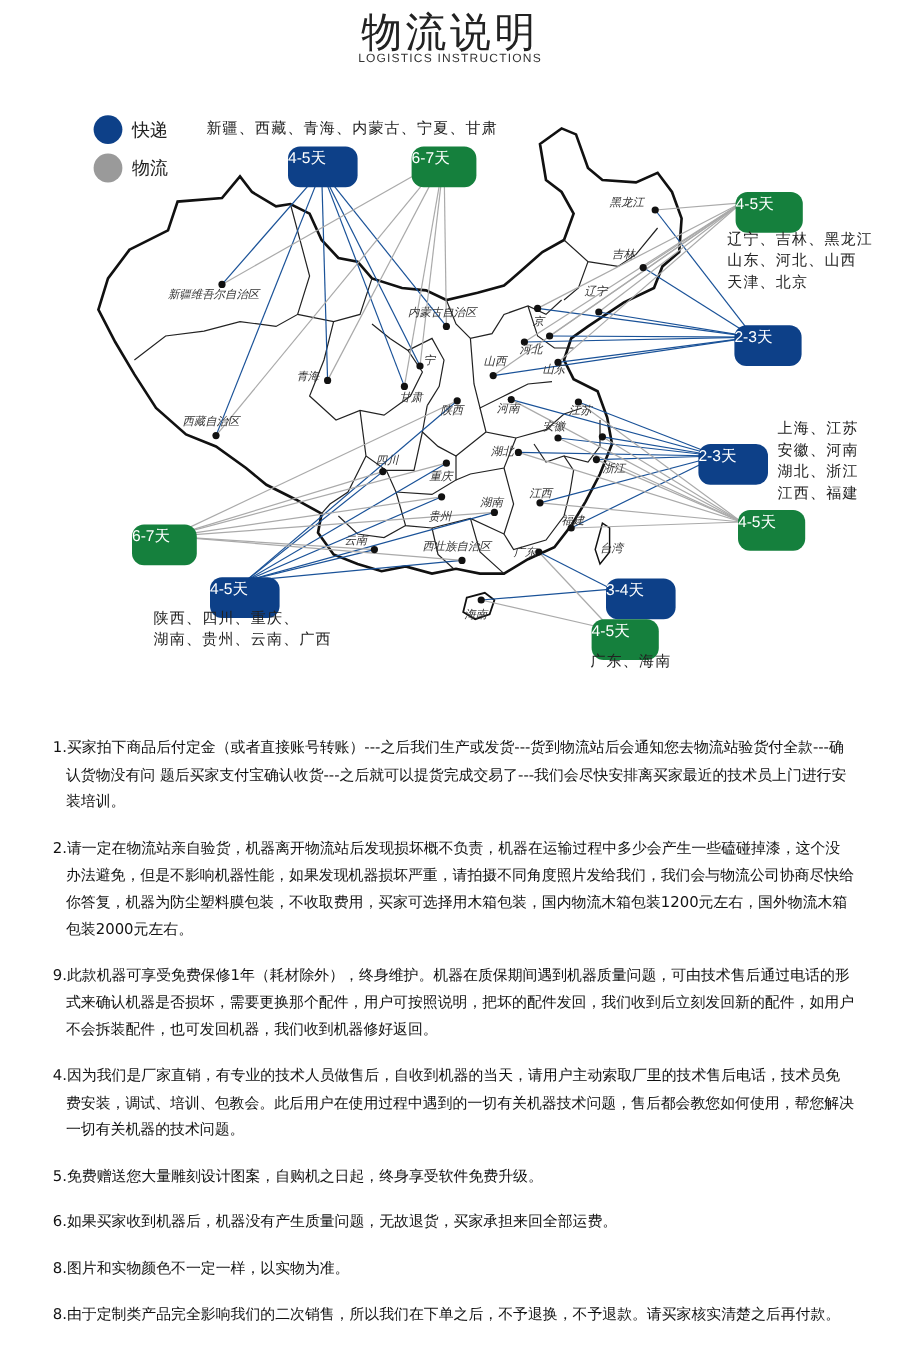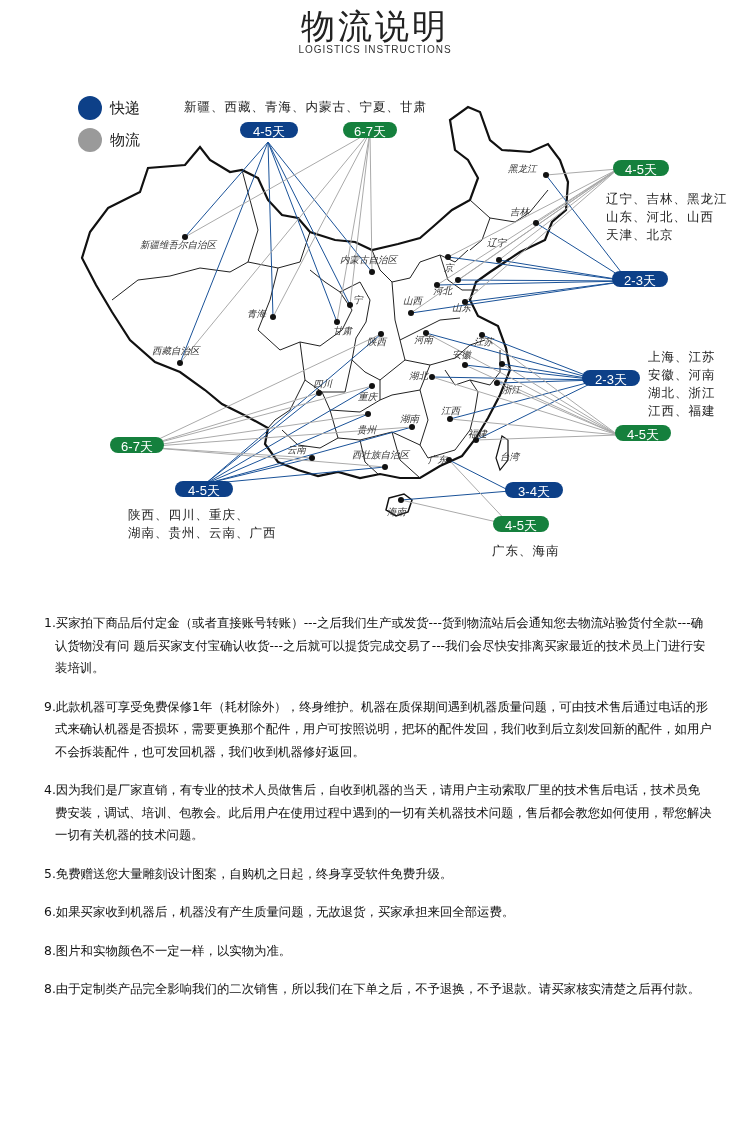--- a/index.html
+++ b/index.html
@@ -2,21 +2,21 @@
 <html><head>
 <meta charset="utf-8">
 <style>
   html,body{margin:0;padding:0;background:#fff;}
   body{width:750px;height:1125px;position:relative;overflow:hidden;font-family:"DejaVu Sans",sans-serif;color:#222;}
   .title{position:absolute;left:0;top:4px;width:750px;text-align:center;font-size:34px;letter-spacing:3px;color:#222;font-weight:normal;}
   .subtitle{position:absolute;left:0;top:44px;width:750px;text-align:center;font-size:10px;letter-spacing:1px;color:#333;font-family:"Liberation Sans",sans-serif;}
   .legend{position:absolute;left:78px;display:flex;align-items:center;gap:8px;font-size:15px;color:#222;}
   .legend .dot{width:24px;height:24px;border-radius:50%;}
   svg{position:absolute;left:0;top:0;}
-  .pill{position:absolute;height:16px;border-radius:10px;color:#fff;font-size:13px;line-height:20px;text-align:center;font-family:"Liberation Sans",sans-serif;}
+  .pill{position:absolute;height:34px;border-radius:10px;color:#fff;font-size:13px;line-height:20px;text-align:left;font-family:"Liberation Sans",sans-serif;}
   .pill.blue{background:#0d4088;}
   .pill.gray{background:#15803d;}
   .grp{position:absolute;font-size:12.5px;line-height:18px;color:#222;letter-spacing:1px;}
   .prov{position:absolute;font-size:9.5px;font-style:italic;color:#333;white-space:nowrap;}
   .notes{position:absolute;left:28px;top:596px;width:700px;font-size:12.4px;line-height:22.5px;color:#111;}
   .note{padding-left:11px;text-indent:-11px;margin:16px;}
 </style>
 </head>
 <body>
 
@@ -192,21 +192,21 @@
   <span class="prov" style="left:400px;top:413px">湖南</span>
   <span class="prov" style="left:357px;top:424px">贵州</span>
   <span class="prov" style="left:468px;top:428px">福建</span>
   <span class="prov" style="left:287px;top:444px">云南</span>
   <span class="prov" style="left:352px;top:449px">西壮族自治区</span>
   <span class="prov" style="left:428px;top:454px">广东</span>
   <span class="prov" style="left:500px;top:451px">台湾</span>
   <span class="prov" style="left:387px;top:506px">海南</span>
 </div>
 
-<div class="grp" style="left:184px;top:98px">新疆、西藏、青海、内蒙古、宁夏、甘肃</div>
+<div class="grp" style="left:172px;top:98px">新疆、西藏、青海、内蒙古、宁夏、甘肃</div>
 <div class="pill blue" style="left:240px;top:122px;width:58px">4-5天</div>
 <div class="pill gray" style="left:343px;top:122px;width:54px">6-7天</div>
 
 <div class="pill gray" style="left:613px;top:160px;width:56px">4-5天</div>
 <div class="grp" style="left:606px;top:190px">
   <div>辽宁、吉林、黑龙江</div>
   <div>山东、河北、山西</div>
   <div>天津、北京</div>
 </div>
 <div class="pill blue" style="left:612px;top:271px;width:56px">2-3天</div>
@@ -226,19 +226,20 @@
   <div>陕西、四川、重庆、</div>
   <div>湖南、贵州、云南、广西</div>
 </div>
 
 <div class="pill blue" style="left:505px;top:482px;width:58px">3-4天</div>
 <div class="pill gray" style="left:493px;top:516px;width:56px">4-5天</div>
 <div class="grp" style="left:492px;top:542px">广东、海南</div>
 
 <div class="notes">
   <p class="note">1.买家拍下商品后付定金（或者直接账号转账）---之后我们生产或发货---货到物流站后会通知您去物流站验货付全款---确认货物没有问 题后买家支付宝确认收货---之后就可以提货完成交易了---我们会尽快安排离买家最近的技术员上门进行安装培训。</p>
+  <p class="note">2.请一定在物流站亲自验货，机器离开物流站后发现损坏概不负责，机器在运输过程中多少会产生一些磕碰掉漆，这个没办法避免，但是不影响机器性能，如果发现机器损坏严重，请拍摄不同角度照片发给我们，我们会与物流公司协商尽快给你答复，机器为防尘塑料膜包装，不收取费用，买家可选择用木箱包装，国内物流木箱包装1200元左右，国外物流木箱包装2000元左右。</p>
   <p class="note">9.此款机器可享受免费保修1年（耗材除外），终身维护。机器在质保期间遇到机器质量问题，可由技术售后通过电话的形式来确认机器是否损坏，需要更换那个配件，用户可按照说明，把坏的配件发回，我们收到后立刻发回新的配件，如用户不会拆装配件，也可发回机器，我们收到机器修好返回。</p>
   <p class="note">4.因为我们是厂家直销，有专业的技术人员做售后，自收到机器的当天，请用户主动索取厂里的技术售后电话，技术员免费安装，调试、培训、包教会。此后用户在使用过程中遇到的一切有关机器技术问题，售后都会教您如何使用，帮您解决一切有关机器的技术问题。</p>
   <p class="note">5.免费赠送您大量雕刻设计图案，自购机之日起，终身享受软件免费升级。</p>
   <p class="note">6.如果买家收到机器后，机器没有产生质量问题，无故退货，买家承担来回全部运费。</p>
   <p class="note">8.图片和实物颜色不一定一样，以实物为准。</p>
   <p class="note">8.由于定制类产品完全影响我们的二次销售，所以我们在下单之后，不予退换，不予退款。请买家核实清楚之后再付款。</p>
 </div>
 
 </body></html>

